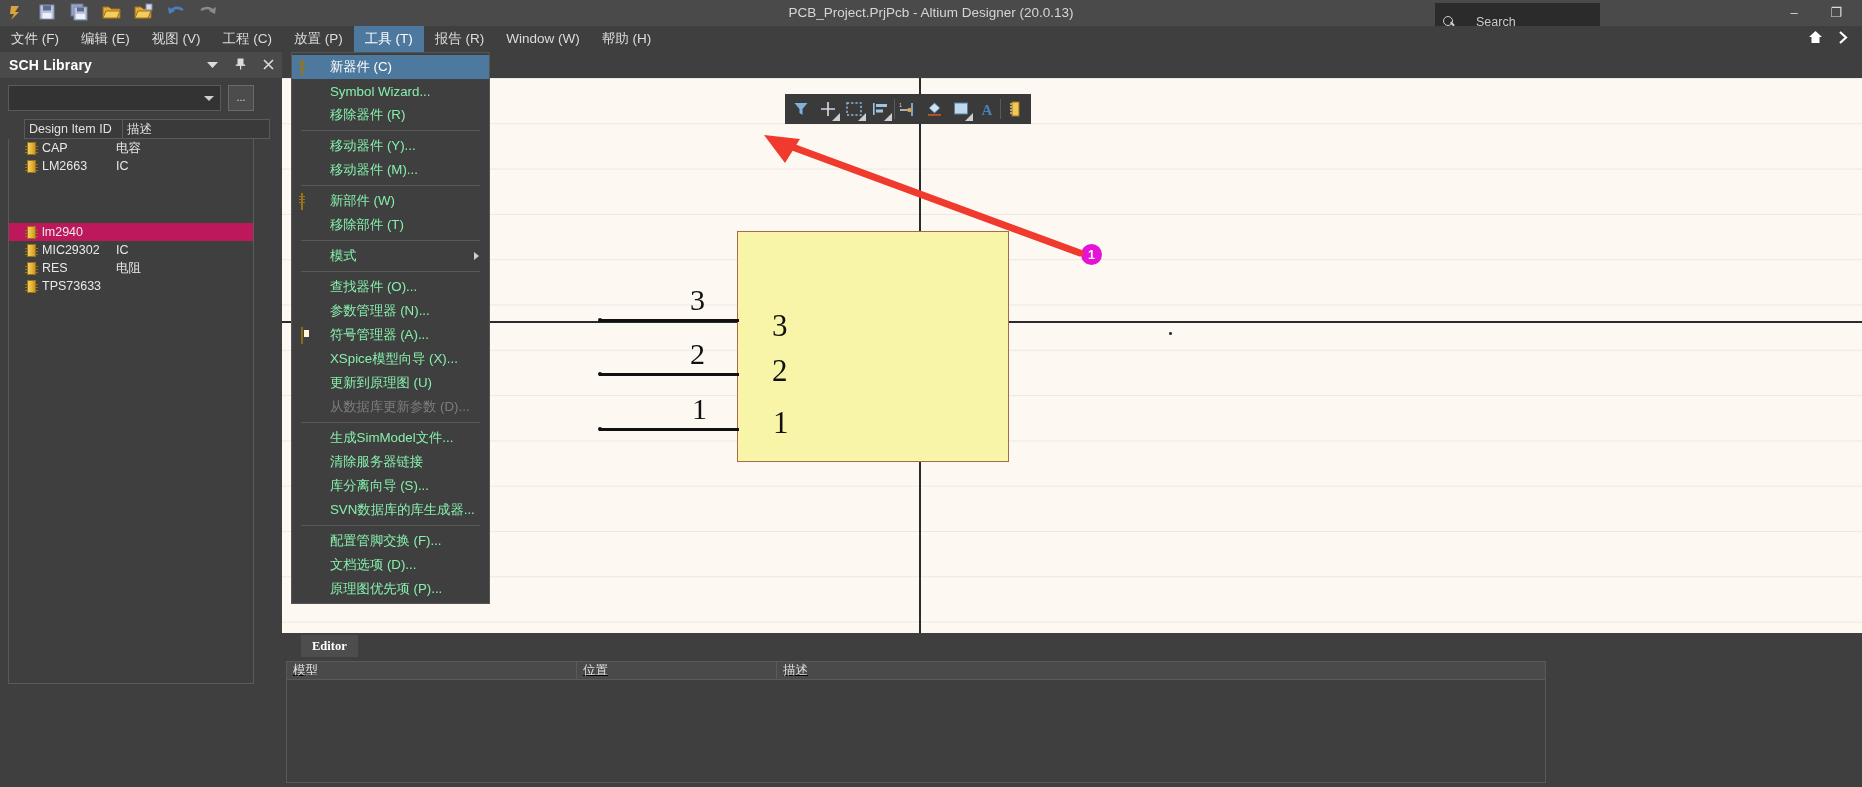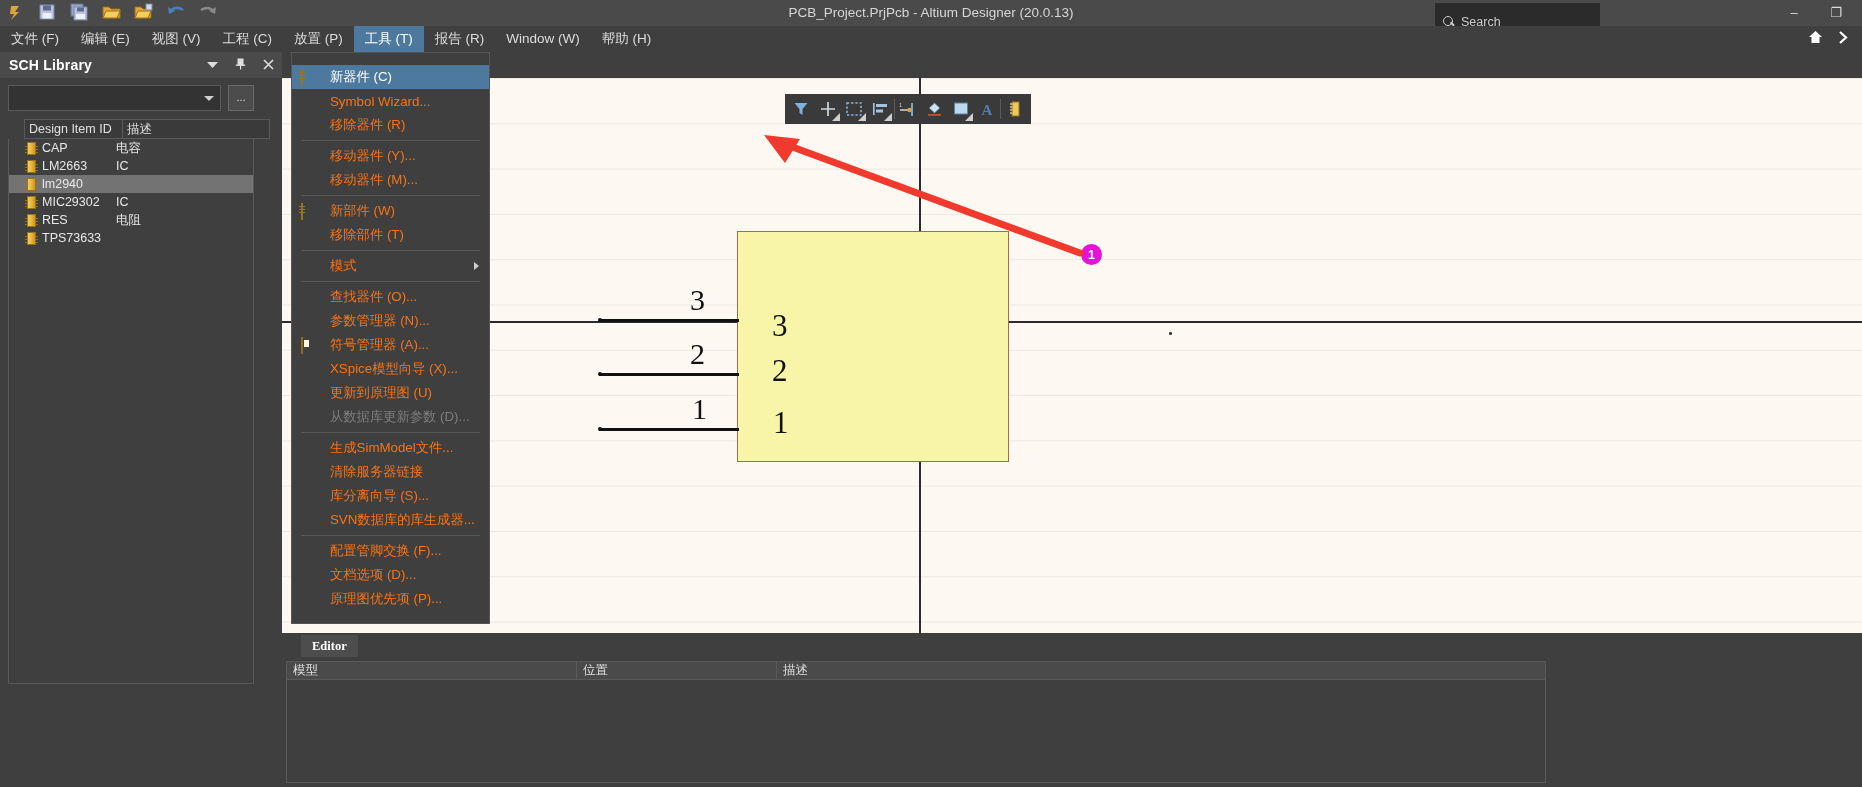--- a/index.html
+++ b/index.html
@@ -18,21 +18,21 @@
     background: #4a4a4a;
   }
   .title-text {
     position: absolute; left: 0; top: 0; width: 1862px; height: 26px;
     line-height: 26px; text-align: center;
     color: #d6d6d6; font-size: 13.5px;
   }
   .search-box {
     position: absolute; right: 262px; top: 3px; width: 165px; height: 37px;
     background: #2b2b2b; border: 1px solid #2b2b2b;
-    display: flex; align-items: center; gap: 6px; padding-left: 7px;
+    display: flex; align-items: center; gap: 21px; padding-left: 7px;
   }
   .search-box .s-ico { width: 12px; height: 12px; position: relative; display:block; }
   .search-box .s-ico::before {
     content: ""; position: absolute; left: 0; top: 0;
     width: 8px; height: 8px; border: 1.6px solid #cfcfcf; border-radius: 50%;
   }
   .search-box .s-ico::after {
     content: ""; position: absolute; left: 7px; top: 7.5px;
     width: 5px; height: 1.6px; background: #cfcfcf; transform: rotate(45deg);
   }
@@ -99,21 +99,21 @@
   }
 
   .grid-head {
     position: absolute; left: 8px; top: 67px; width: 246px; height: 20px;
     background: #3a3a3a; border: 1px solid #5a5a5a; display: flex; margin-left: 16px;
   }
   .gh-col { height: 18px; line-height: 18px; color: #e0e0e0; font-size: 12.5px; padding-left: 4px; position: relative; }
   .gh-col.c1 { width: 98px; border-right: 1px solid #5a5a5a; }
   .grid-body { position: absolute; left: 8px; top: 87px; width: 246px; height: 545px; background: #3f3f3f; border: 1px solid #5a5a5a; border-top: none; }
   .grid-row { height: 18px; display: flex; align-items: center; padding-left: 18px; }
-  .grid-row.selected { background: #737373; }
+  .grid-row.selected { background: #be185d; margin-top: 48px; }
   .ic-chip {
     width: 9px; height: 13px; background: linear-gradient(90deg,#f3cd5e 0%,#e8b63c 50%,#c99522 100%);
     border: 1px solid #9a7318; margin-right: 6px; position: relative; flex: none;
   }
   .ic-chip::before, .ic-chip::after {
     content: ""; position: absolute; left: -3px; width: 3px; height: 1px; background: #9a7318;
   }
   .ic-chip::before { top: 3px; box-shadow: 0 3px 0 #9a7318, 0 6px 0 #9a7318; }
   .ic-chip::after { right: -3px; left: auto; top: 3px; box-shadow: 0 3px 0 #9a7318, 0 6px 0 #9a7318; }
   .gr-id { width: 74px; color: #e8e8e8; font-size: 12.5px; white-space: nowrap; }
@@ -185,34 +185,34 @@
 
   
   .bottompanel { position: absolute; left: 282px; top: 633px; width: 1580px; height: 154px; background: #3f3f3f; }
   .bot-tabrow { position: absolute; left: 13px; top: 0; width: 1580px; height: 25px; font-family: Liberation Serif, serif; }
   .bot-tab {
     position: absolute; left: 6px; top: 2px; height: 22px; line-height: 22px;
     padding: 0 11px; background: #4d4d4d; color: #ffffff; font-size: 12.5px; font-weight: bold;
   }
   .bot-grid-head {
     position: absolute; left: 4px; top: 28px; width: 1260px; height: 19px;
-    background: #4a4a4a; border: 1px solid #5a5a5a; display: flex;
+    background: #4a4a4a; border: 1px solid #5a5a5a; display: flex; text-decoration: underline;
   }
   .bg-col { height: 17px; line-height: 17px; color: #e0e0e0; font-size: 12.5px; padding-left: 6px; border-right: 1px solid #5a5a5a; }
   .bg-col:last-child { border-right: none; }
   .bot-grid-body { position: absolute; left: 4px; top: 47px; width: 1260px; height: 103px; background: #3f3f3f; border: 1px solid #5a5a5a; border-top: none; }
 
   
   .dropmenu {
     position: absolute; left: 291px; top: 52px; width: 199px;
-    background: #3f3f3f; border: 1px solid #555555; padding: 12px 0; z-index: 50;
+    background: #3f3f3f; border: 1px solid #555555; padding: 2px 0; z-index: 50;
   }
   .dm-item {
     position: relative; height: 24px; display: flex; align-items: center;
-    color: #f97316; font-size: 13.3px; padding-left: 38px; white-space: nowrap;
+    color: #86efac; font-size: 13.3px; padding-left: 38px; white-space: nowrap;
   }
   .dm-item.highlight { background: #4e799e; color: #ffffff; }
   .dm-item.disabled { color: #7d7d7d; }
   .dm-item .dm-ico { position: absolute; left: 9px; top: 5px; }
   .dm-item .submenu-arrow {
     position: absolute; right: 10px; top: 8px; width: 0; height: 0;
     border-top: 4px solid transparent; border-bottom: 4px solid transparent;
     border-left: 5px solid #cfcfcf;
   }
   .dm-sep { height: 1px; background: #585858; margin: 3px 9px; }

